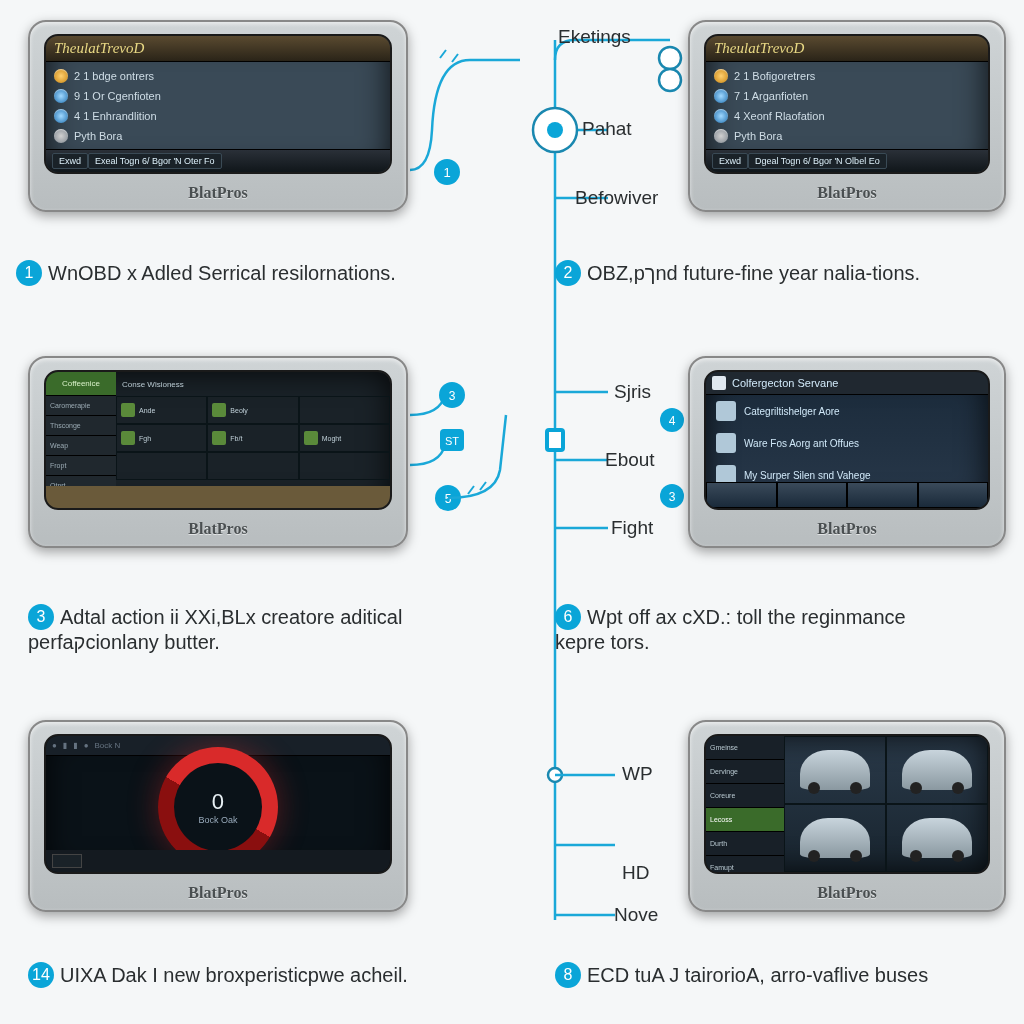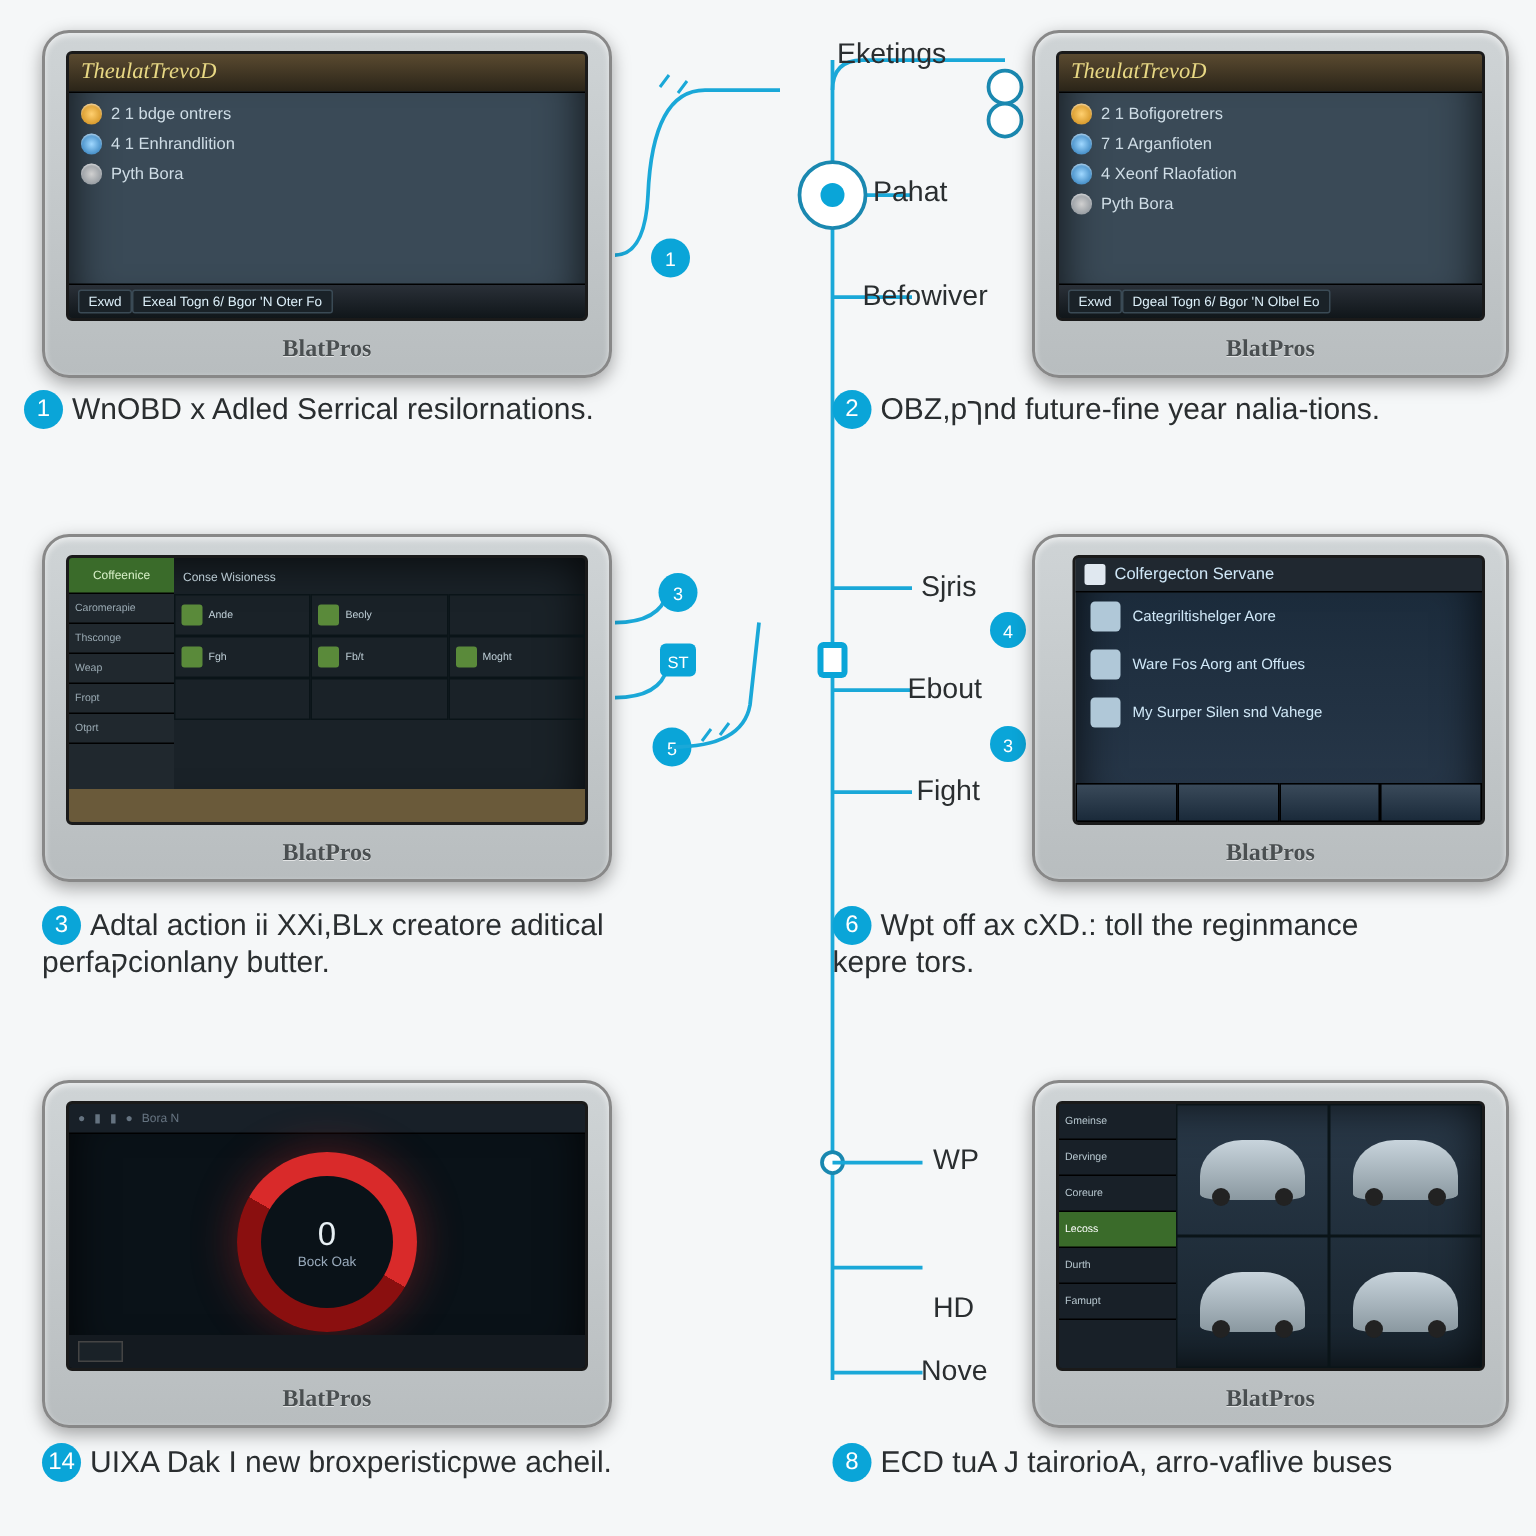--- a/index.html
+++ b/index.html
@@ -14,23 +14,23 @@
   position: absolute;
   width: 380px;
   background: linear-gradient(#cfd4d6, #b8bdbf);
   border-radius: 18px;
   border: 2px solid #888;
   box-shadow: 0 4px 12px rgba(0,0,0,.35), inset 0 2px 4px rgba(255,255,255,.6);
   padding: 12px 14px 36px 14px;
 }
 .device .screen {
   background: #3a4a57;
-  border-radius: 4px;
+  border-radius: 14px;
   border: 2px solid #1a1a1a;
-  height: 180px;
+  height: 140px;
   box-shadow: inset 0 0 30px rgba(0,0,0,.8);
   position: relative;
   overflow: hidden;
 }
 .device .brand {
   position: absolute;
   bottom: 8px; left: 0; right: 0;
   text-align: center;
   font-family: Georgia, serif;
   font-weight: bold;
@@ -81,21 +81,21 @@
 .grid-screen .top{display:flex;height:24px;}
 .grid-screen .tab{flex:0 0 70px;background:#3a6b2a;color:#d8f0c8;font-size:8px;display:flex;align-items:center;justify-content:center;border-bottom:1px solid #000;}
 .grid-screen .tabtext{flex:1;color:#b8c8d0;font-size:8px;display:flex;align-items:center;padding-left:6px;}
 .grid-screen .side{position:absolute;left:0;top:24px;bottom:22px;width:70px;background:#20282e;}
 .grid-screen .side div{height:20px;font-size:7px;color:#9aaab3;display:flex;align-items:center;padding-left:4px;border-bottom:1px solid #000;}
 .grid-screen .gridbox{position:absolute;left:70px;right:0;top:24px;bottom:22px;display:grid;grid-template-columns:repeat(3,1fr);grid-auto-rows:28px;}
 .grid-screen .cell{border:1px solid #0a1418;display:flex;align-items:center;padding-left:4px;gap:4px;font-size:7px;color:#c0d0d8;}
 .grid-screen .ico{width:14px;height:14px;background:#5a8a3a;border-radius:2px;}
 .grid-screen .bot{position:absolute;bottom:0;left:0;right:0;height:22px;background:#6a5a3a;}
 
-.conf-screen .screen{background:linear-gradient(#1a2a3a,#28384a);margin-left:11px;}
+.conf-screen .screen{background:linear-gradient(#1a2a3a,#28384a);}
 .conf-screen .hdr{background:#202830;color:#d0e8f8;font-size:11px;padding:4px 6px;display:flex;align-items:center;gap:6px;border-bottom:1px solid #000;}
 .conf-screen .hdr::before{content:'';width:14px;height:14px;background:#e0e8f0;border-radius:2px;}
 .conf-screen .item{display:flex;align-items:center;gap:8px;padding:6px 10px;color:#d0e8f8;font-size:10px;}
 .conf-screen .item::before{content:'';width:20px;height:20px;background:#b0c8d8;border-radius:3px;}
 .conf-screen .tabs{position:absolute;bottom:0;left:0;right:0;display:flex;height:26px;}
 .conf-screen .tabs div{flex:1;background:linear-gradient(#3a4a5a,#1a2a3a);border:1px solid #000;font-size:8px;color:#c0d8e8;display:flex;align-items:center;justify-content:center;}
 
 .gauge-screen .screen{background:#0a1218;}
 .gauge-screen .bar{height:20px;background:#182028;color:#9ab;font-size:8px;display:flex;align-items:center;gap:6px;padding:0 6px;border-bottom:1px solid #000;}
 .gauge-screen .bar span{opacity:.6;}
@@ -186,20 +186,24 @@
 <div class="device menu-screen" style="left:28px;top:20px;">
   <div class="screen">
     <div class="titlebar">TheulatTrevoD</div>
     <div class="rows">
       <div class="row">
           <span class="bullet b-orange"></span>
           <span>2 1 bdge ontrers</span>
         </div>
       <div class="row">
           <span class="bullet b-blue"></span>
+          <span>9 1 Or Cgenfioten</span>
+        </div>
+      <div class="row">
+          <span class="bullet b-blue"></span>
           <span>4 1 Enhrandlition</span>
         </div>
       <div class="row">
           <span class="bullet b-gray"></span>
           <span>Pyth Bora</span>
         </div>
     </div>
     <div class="footer">
         <span>Exwd</span>
         <span>Exeal Togn 6/ Bgor 'N Oter Fo</span>
@@ -297,21 +301,21 @@
   <div class="brand">BlatPros</div>
 </div>
 
 <div class="device gauge-screen" style="left:28px;top:720px;">
   <div class="screen">
     <div class="bar">
       <span>●</span>
         <span>▮</span>
         <span>▮</span>
         <span>●</span>
-        <span>Bora N</span>
+        <span>Bock N</span>
     </div>
     <div class="ring">
       <div class="val"><span>0</span><small>Bock Oak</small></div>
     </div>
     <div class="btm">
         <div></div>
       </div>
   </div>
   <div class="brand">BlatPros</div>
 </div>

